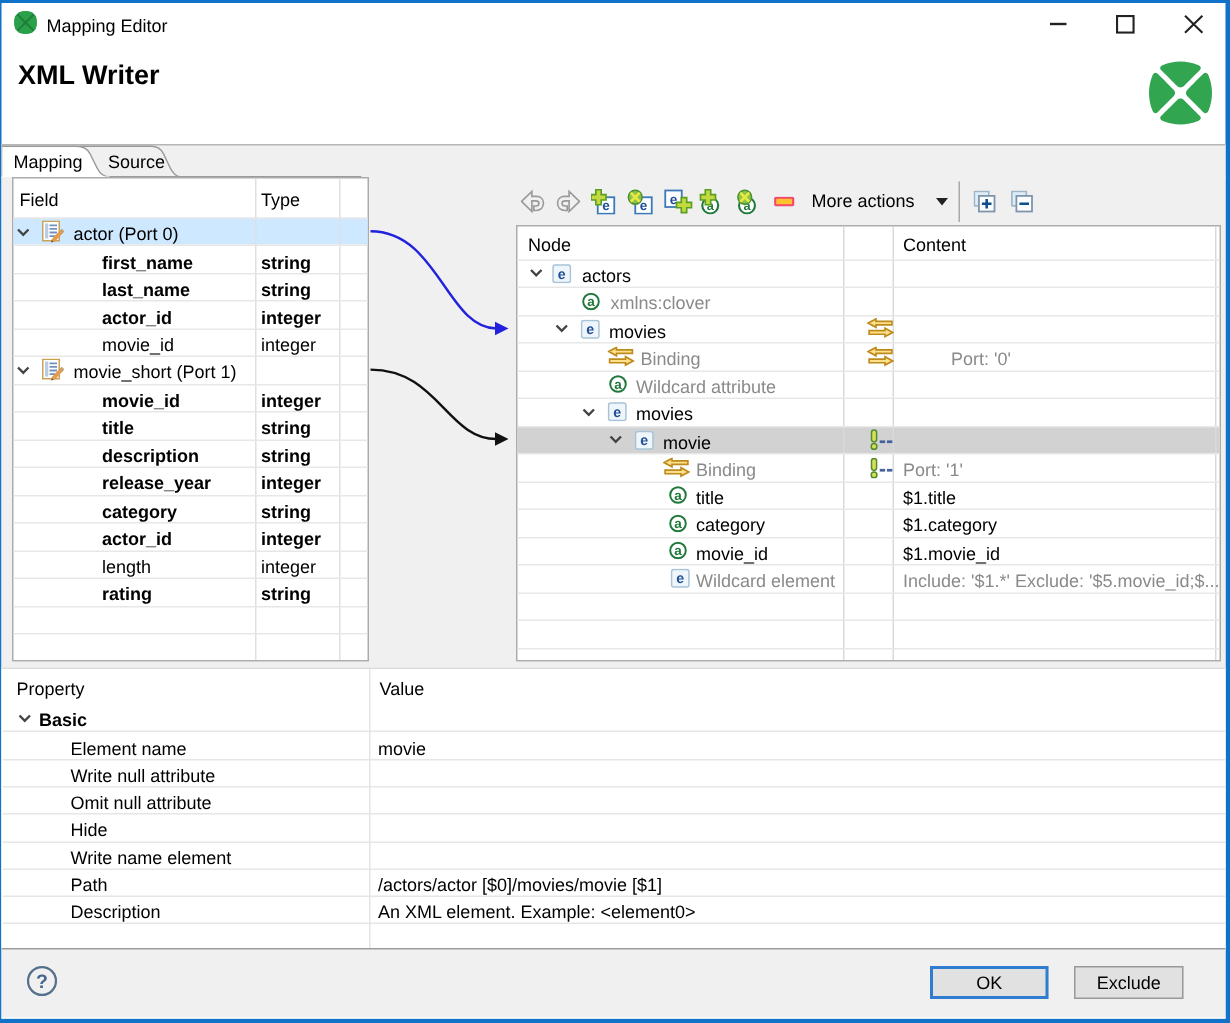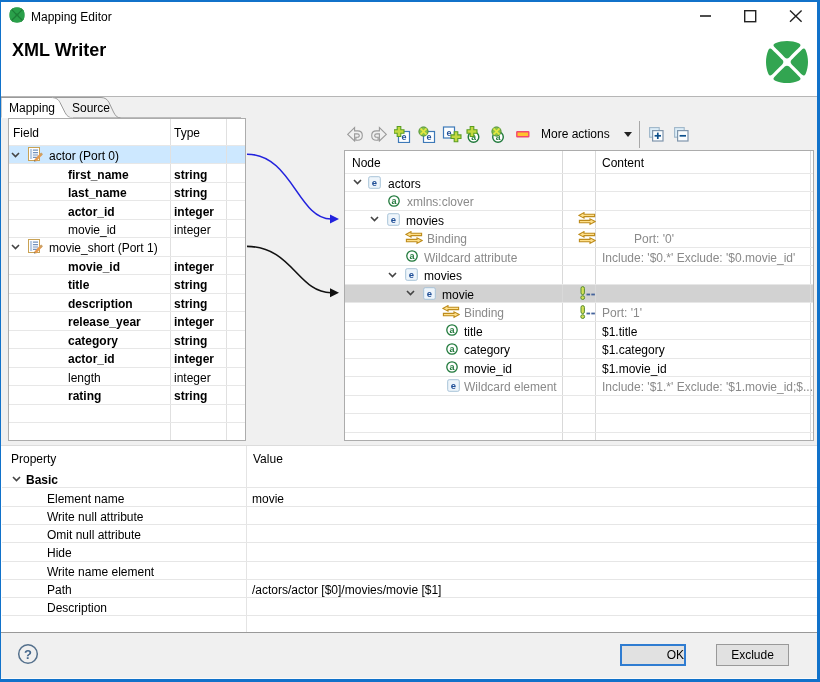--- a/index.html
+++ b/index.html
@@ -212,21 +212,20 @@
       <path d="M0.8,3.4 L6,0.6 V2.2 H16.6 V4.6 H6 V6.2 Z" fill="#ffe08a" stroke="#bd8b1b" stroke-width="1.1"></path>
       <path d="M17.2,9.6 L12,6.8 V8.4 H1.4 V10.8 H12 V12.4 Z" fill="#ffe08a" stroke="#bd8b1b" stroke-width="1.1"></path>
     </svg>
 <div class="t g" style="left:634px;top:233.4px">Port: '0'</div>
 <div class="hl" style="left:345px;top:246.5px;width:468px"></div>
 <svg class="a" style="left:406px;top:250.0px" width="12" height="12" viewBox="0 0 12 12">
       <circle cx="6" cy="6" r="5.2" fill="#fff" stroke="#20793b" stroke-width="1.3"></circle>
       <text x="6" y="9.3" font-size="9" font-weight="bold" fill="#20793b" text-anchor="middle" font-family="Liberation Sans">a</text>
     </svg>
 <div class="t g" style="left:424px;top:251.9px">Wildcard attribute</div>
-<div class="t g" style="left:602px;top:251.9px">Include: '$0.*' Exclude: '$0.movie_id'</div>
 <div class="hl" style="left:345px;top:265.0px;width:468px"></div>
 <svg class="a" style="left:388px;top:271.9px" width="9" height="6" viewBox="0 0 9 6">
       <path d="M1,1 L4.5,4.5 L8,1" stroke="#444" stroke-width="1.6" fill="none"></path>
     </svg>
 <svg class="a" style="left:405px;top:268.0px" width="13" height="13" viewBox="0 0 13 13">
       <rect x="0.7" y="0.7" width="11.6" height="11.6" rx="1.5" fill="#eef5fb" stroke="#a8c3d8" stroke-width="1"></rect>
       <text x="6.5" y="9.8" font-size="9.5" font-weight="bold" fill="#1f4e96" text-anchor="middle" font-family="Liberation Sans">e</text>
     </svg>
 <div class="t" style="left:424px;top:270.4px">movies</div>
 <div class="hl" style="left:345px;top:283.5px;width:468px"></div>
@@ -277,21 +276,21 @@
       <text x="6" y="9.3" font-size="9" font-weight="bold" fill="#20793b" text-anchor="middle" font-family="Liberation Sans">a</text>
     </svg>
 <div class="t" style="left:464px;top:362.9px">movie_id</div>
 <div class="t" style="left:602px;top:362.9px">$1.movie_id</div>
 <div class="hl" style="left:345px;top:376.0px;width:468px"></div>
 <svg class="a" style="left:447px;top:379.0px" width="13" height="13" viewBox="0 0 13 13">
       <rect x="0.7" y="0.7" width="11.6" height="11.6" rx="1.5" fill="#eef5fb" stroke="#a8c3d8" stroke-width="1"></rect>
       <text x="6.5" y="9.8" font-size="9.5" font-weight="bold" fill="#1f4e96" text-anchor="middle" font-family="Liberation Sans">e</text>
     </svg>
 <div class="t g" style="left:464px;top:381.4px">Wildcard element</div>
-<div class="t g" style="left:602px;top:381.4px">Include: '$1.*' Exclude: '$1.movie_id;$...</div>
+<div class="t g" style="left:602px;top:381.4px">Include: '$1.*' Exclude: '$5.movie_id;$...</div>
 <div class="hl" style="left:345px;top:394.5px;width:468px"></div>
 <div class="hl" style="left:345px;top:413.0px;width:468px"></div>
 <div class="hl" style="left:345px;top:431.5px;width:468px"></div>
 <div class="a" style="left:1px;top:445px;width:816px;height:188px;background:#fff;border-top:1px solid #dcdcdc;border-bottom:1px solid #999;box-sizing:border-box"></div>
 <div class="vl" style="left:246px;top:446px;height:186px;background:#e4e4e4"></div>
 <div class="t" style="left:11px;top:453px">Property</div>
 <div class="t" style="left:253px;top:453px">Value</div>
 <svg class="a" style="left:12px;top:475.7px" width="9" height="6" viewBox="0 0 9 6">
       <path d="M1,1 L4.5,4.5 L8,1" stroke="#444" stroke-width="1.6" fill="none"></path>
     </svg>
@@ -305,20 +304,21 @@
 <div class="t" style="left:47px;top:529.1px">Omit null attribute</div>
 <div class="hl" style="left:2px;top:542.2px;width:815px;background:#e6e6e6"></div>
 <div class="t" style="left:47px;top:547.4px">Hide</div>
 <div class="hl" style="left:2px;top:560.5px;width:815px;background:#e6e6e6"></div>
 <div class="t" style="left:47px;top:565.7px">Write name element</div>
 <div class="hl" style="left:2px;top:578.8px;width:815px;background:#e6e6e6"></div>
 <div class="t" style="left:47px;top:584.0px">Path</div>
 <div class="t" style="left:252px;top:584.0px">/actors/actor [$0]/movies/movie [$1]</div>
 <div class="hl" style="left:2px;top:597.1px;width:815px;background:#e6e6e6"></div>
 <div class="t" style="left:47px;top:602.3px">Description</div>
+<div class="t" style="left:252px;top:602.3px">An XML element. Example: &lt;element0&gt;</div>
 <div class="hl" style="left:2px;top:615.4px;width:815px;background:#e6e6e6"></div>
 <div class="a" style="left:1px;top:677.5px;width:816px;height:1.5px;background:#fafafa"></div>
 <svg class="a" style="left:17px;top:643px" width="22" height="22" viewBox="0 0 22 22">
 <circle cx="11" cy="11" r="9.3" fill="none" stroke="#54708c" stroke-width="1.5"></circle>
 <text x="11" y="15.5" font-size="13" font-weight="bold" fill="#44678c" text-anchor="middle" font-family="Liberation Sans">?</text>
 </svg>
-<div class="a" style="left:620px;top:644px;width:66px;height:22px;background:#e1e1e1;border:2px solid #2f7cd1;box-sizing:border-box;text-align:right;line-height:18px">OK</div>
+<div class="a" style="left:620px;top:644px;width:79px;height:22px;background:#e1e1e1;border:2px solid #2f7cd1;box-sizing:border-box;text-align:center;line-height:18px">OK</div>
 <div class="a" style="left:716px;top:644px;width:73px;height:22px;background:#e1e1e1;border:1px solid #999;box-sizing:border-box;text-align:center;line-height:20px">Exclude</div>
 </div>
 </body></html>

